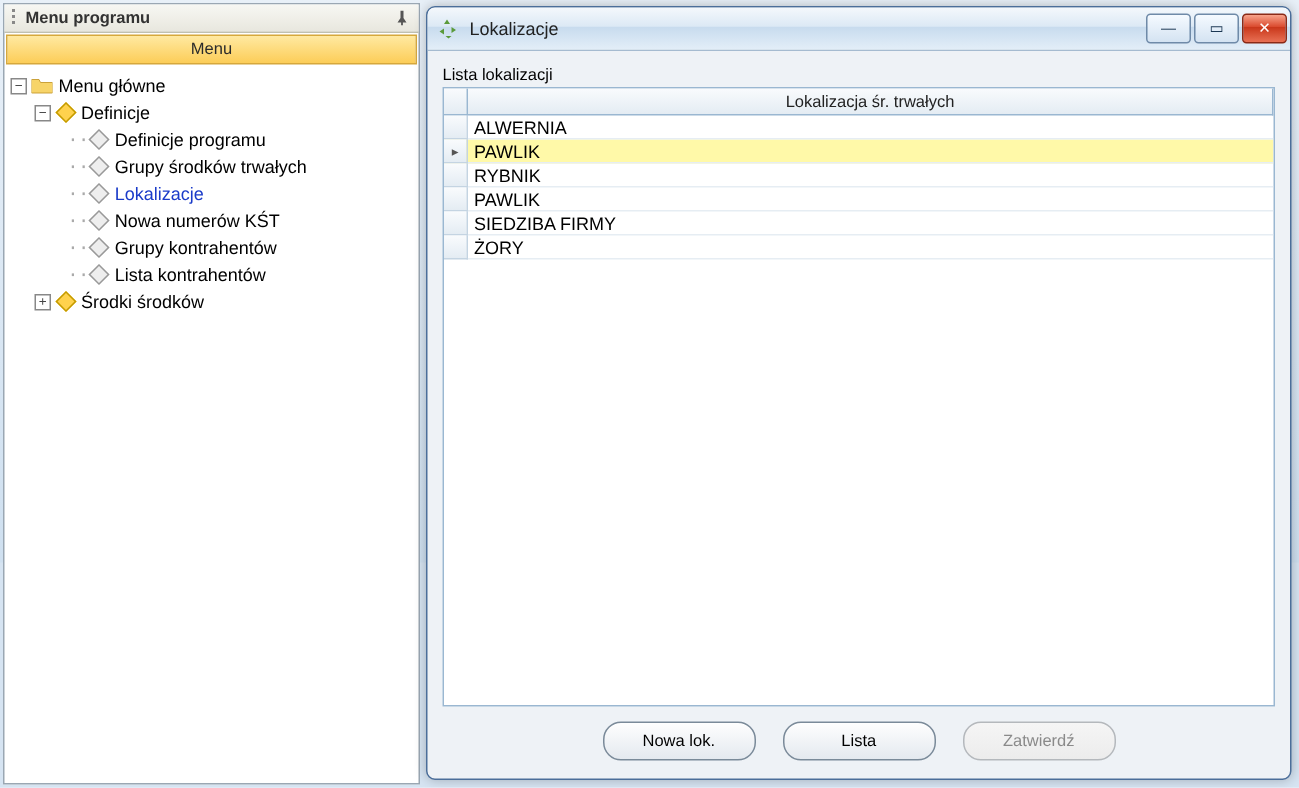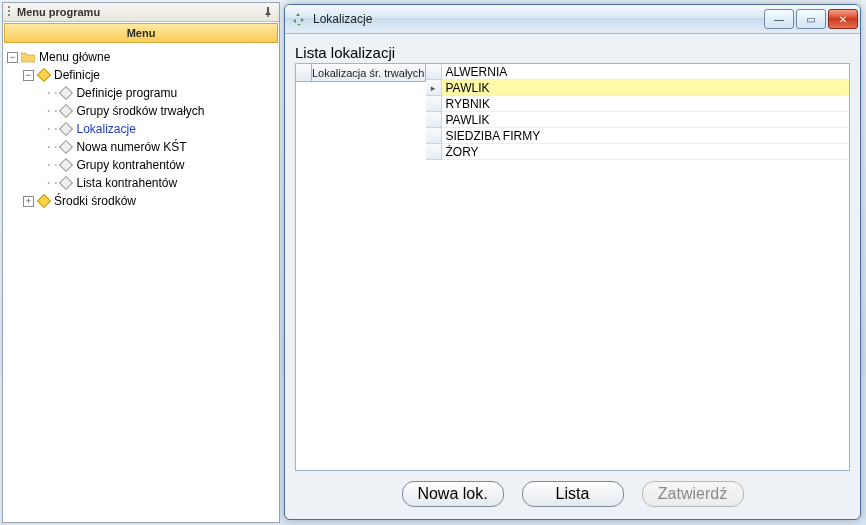--- a/index.html
+++ b/index.html
@@ -53,21 +53,21 @@
     width: 14px; height: 14px;
     display: flex; align-items: center; justify-content: center;
     color: #555;
   }
   .menu-header {
     height: 18px;
     background: linear-gradient(#ffe9a1, #fccd58);
     border: 1px solid #d6a83c;
     margin: 1px;
     text-align: center;
-    font-weight: bold;
+    font-weight: normal;
     font-size: 11px;
     color: #2b2b2b;
     line-height: 18px;
   }
   .tree {
     padding: 4px 2px;
     line-height: 18px;
     font-size: 12px;
     color: #000;
   }
@@ -161,28 +161,28 @@
     background: linear-gradient(#f7a38b,#d9482b 45%, #c9381b 46%, #e87054);
     border-color:#8a2a17;
     color:#fff;
   }
   .win-client {
     flex:1;
     padding:10px 10px 8px 10px;
     display:flex;
     flex-direction:column;
   }
-  .list-label { font-size:15px; color:#000; margin-bottom:2px;}
+  .list-label { font-size:11px; color:#000; margin-bottom:2px;}
   .grid-wrap {
     flex:1;
     border:1px solid #9ab7d1;
     background:#fff;
     overflow:hidden;
     display:flex;
-    flex-direction:row;
+    flex-direction:column;
   }
   .grid-header-row {
     display:flex;
     height:18px;
   }
   .grid-hcell {
     border-right:1px solid #9ab7d1;
     border-bottom:1px solid #9ab7d1;
     background:linear-gradient(#f9fbfd,#e4ecf3);
     font-size:11px;
@@ -220,21 +220,21 @@
     justify-content:center;
     gap:18px;
     padding:10px 0 4px;
   }
   .btn {
     width:100px;
     height:24px;
     border:1px solid #7a8a99;
     border-radius:12px;
     background:linear-gradient(#fefefe,#e4e9ef);
-    font-size:16px;
+    font-size:11px;
     color:#000;
     display:flex; align-items:center; justify-content:center;
     cursor:default;
   }
   .btn.disabled {
     color:#8a8a8a;
     border-color:#b4b8bc;
     background:linear-gradient(#f5f5f5,#ececec);
   }
 </style>

